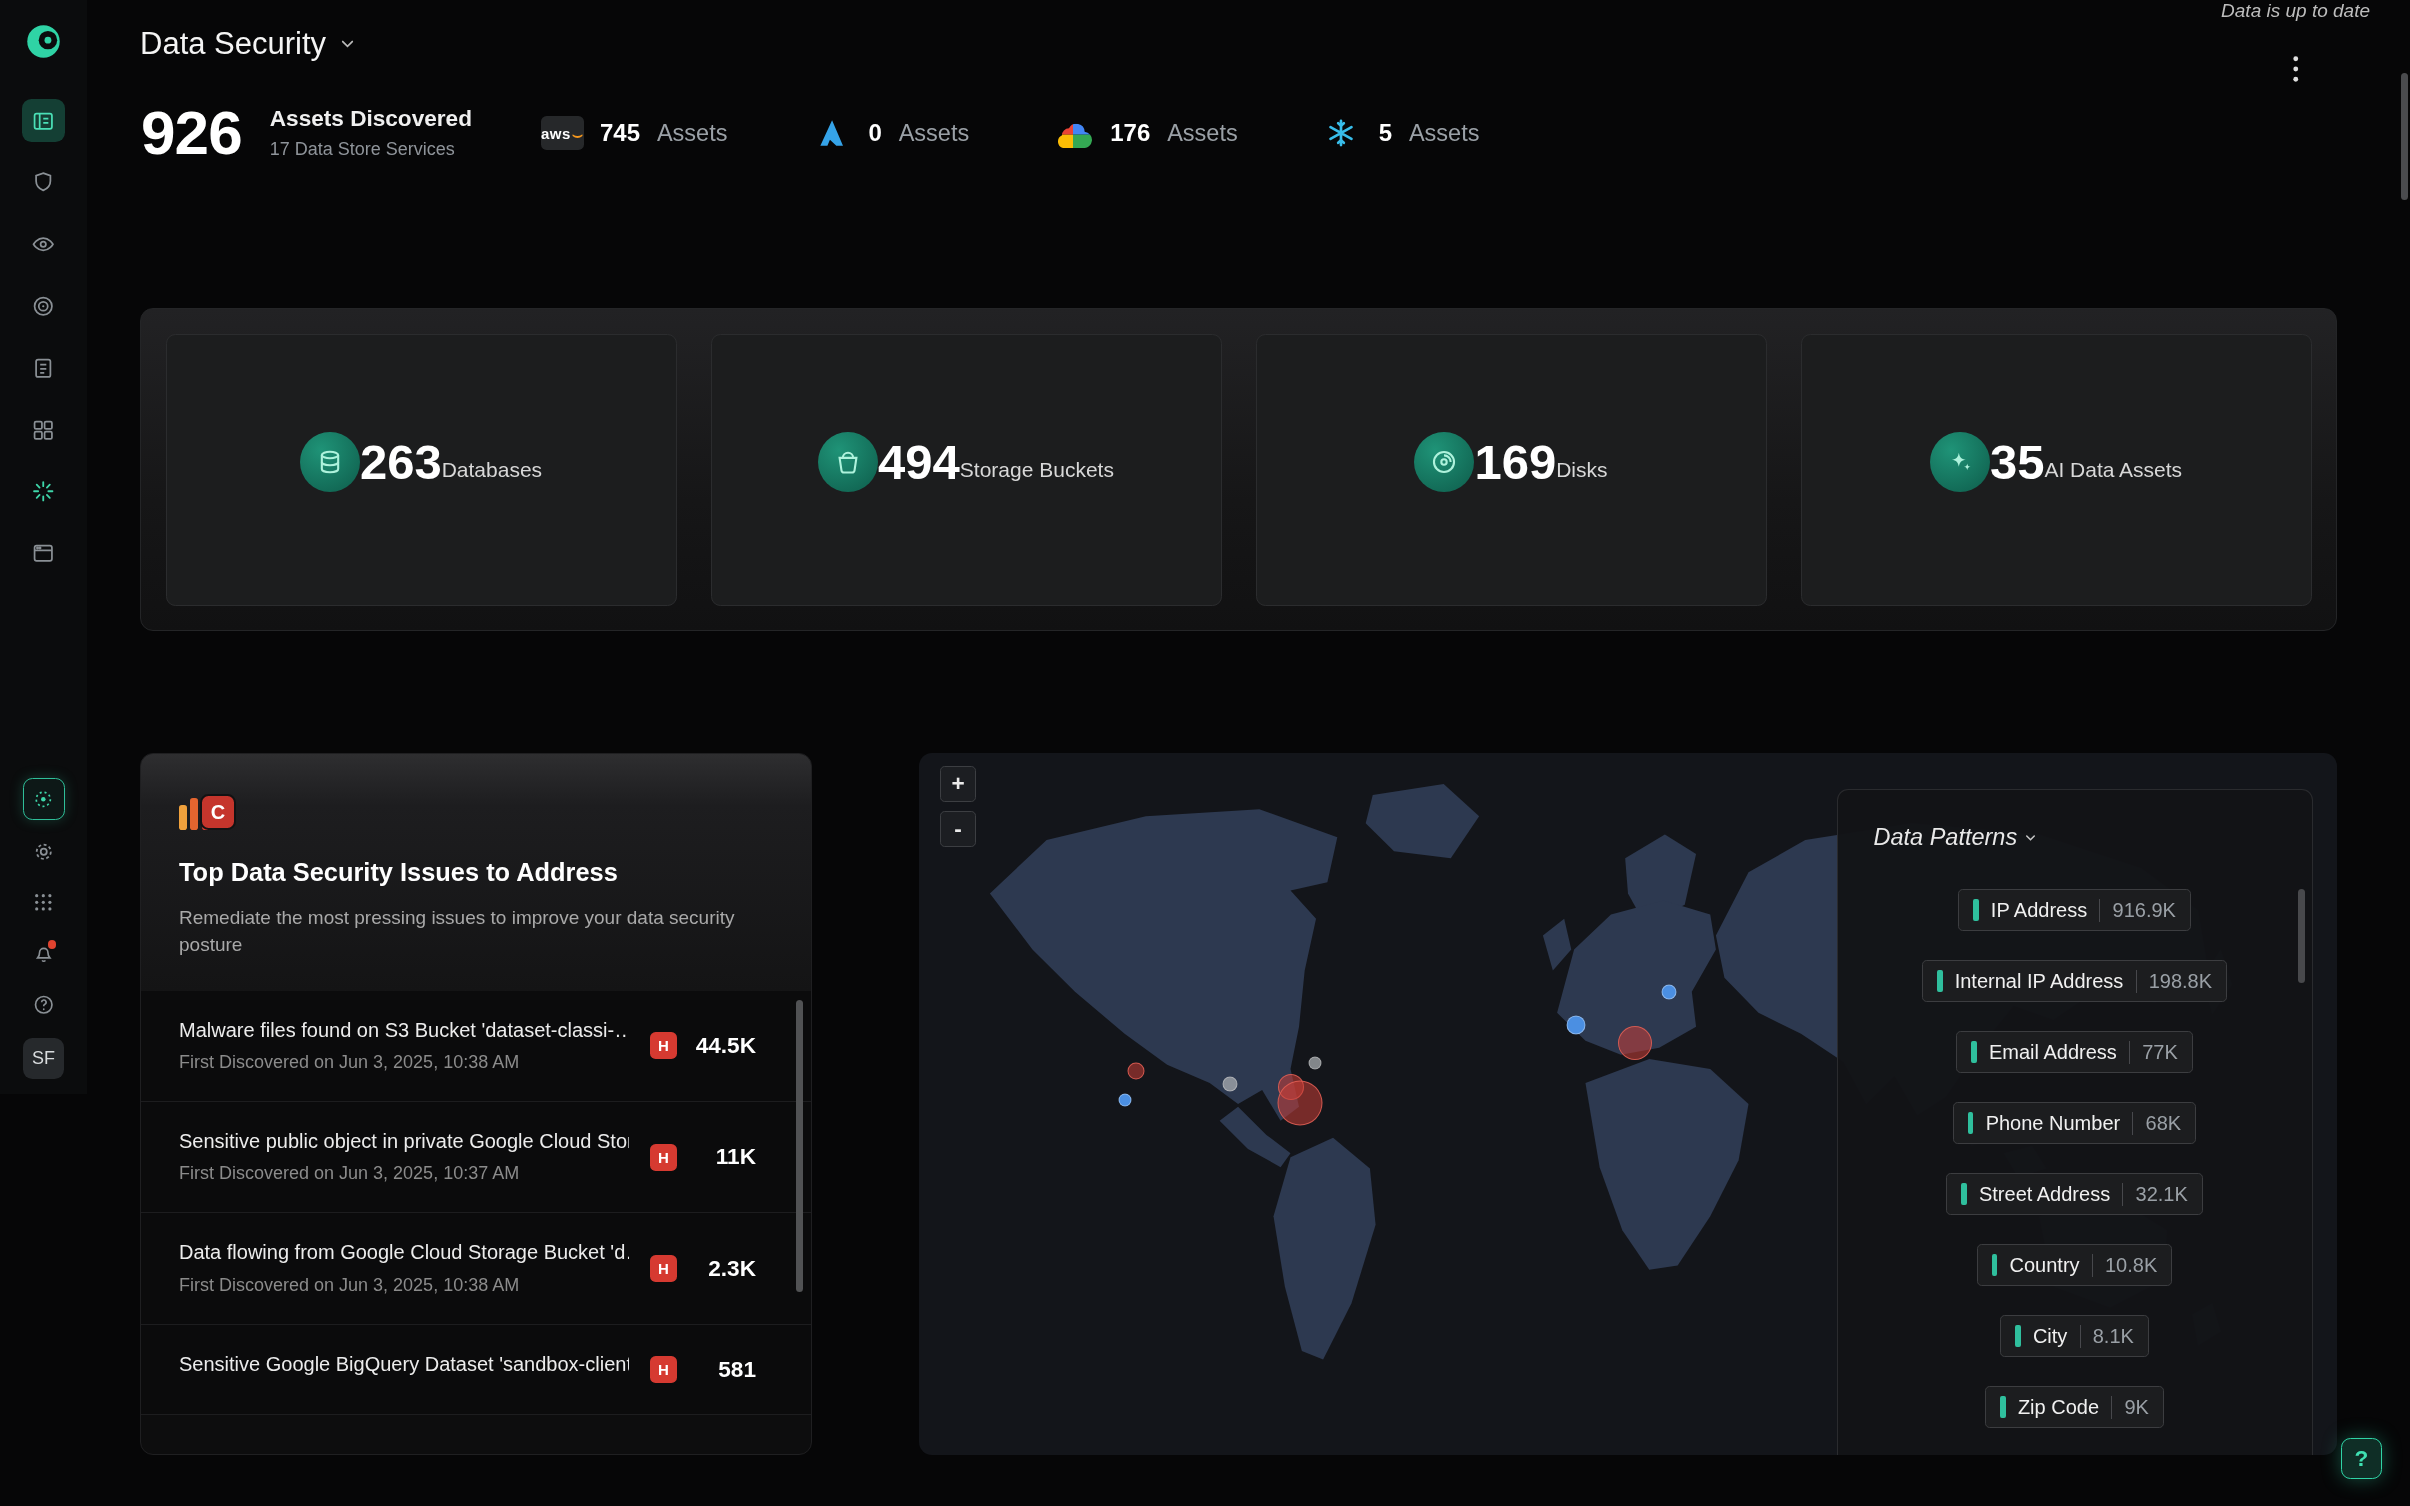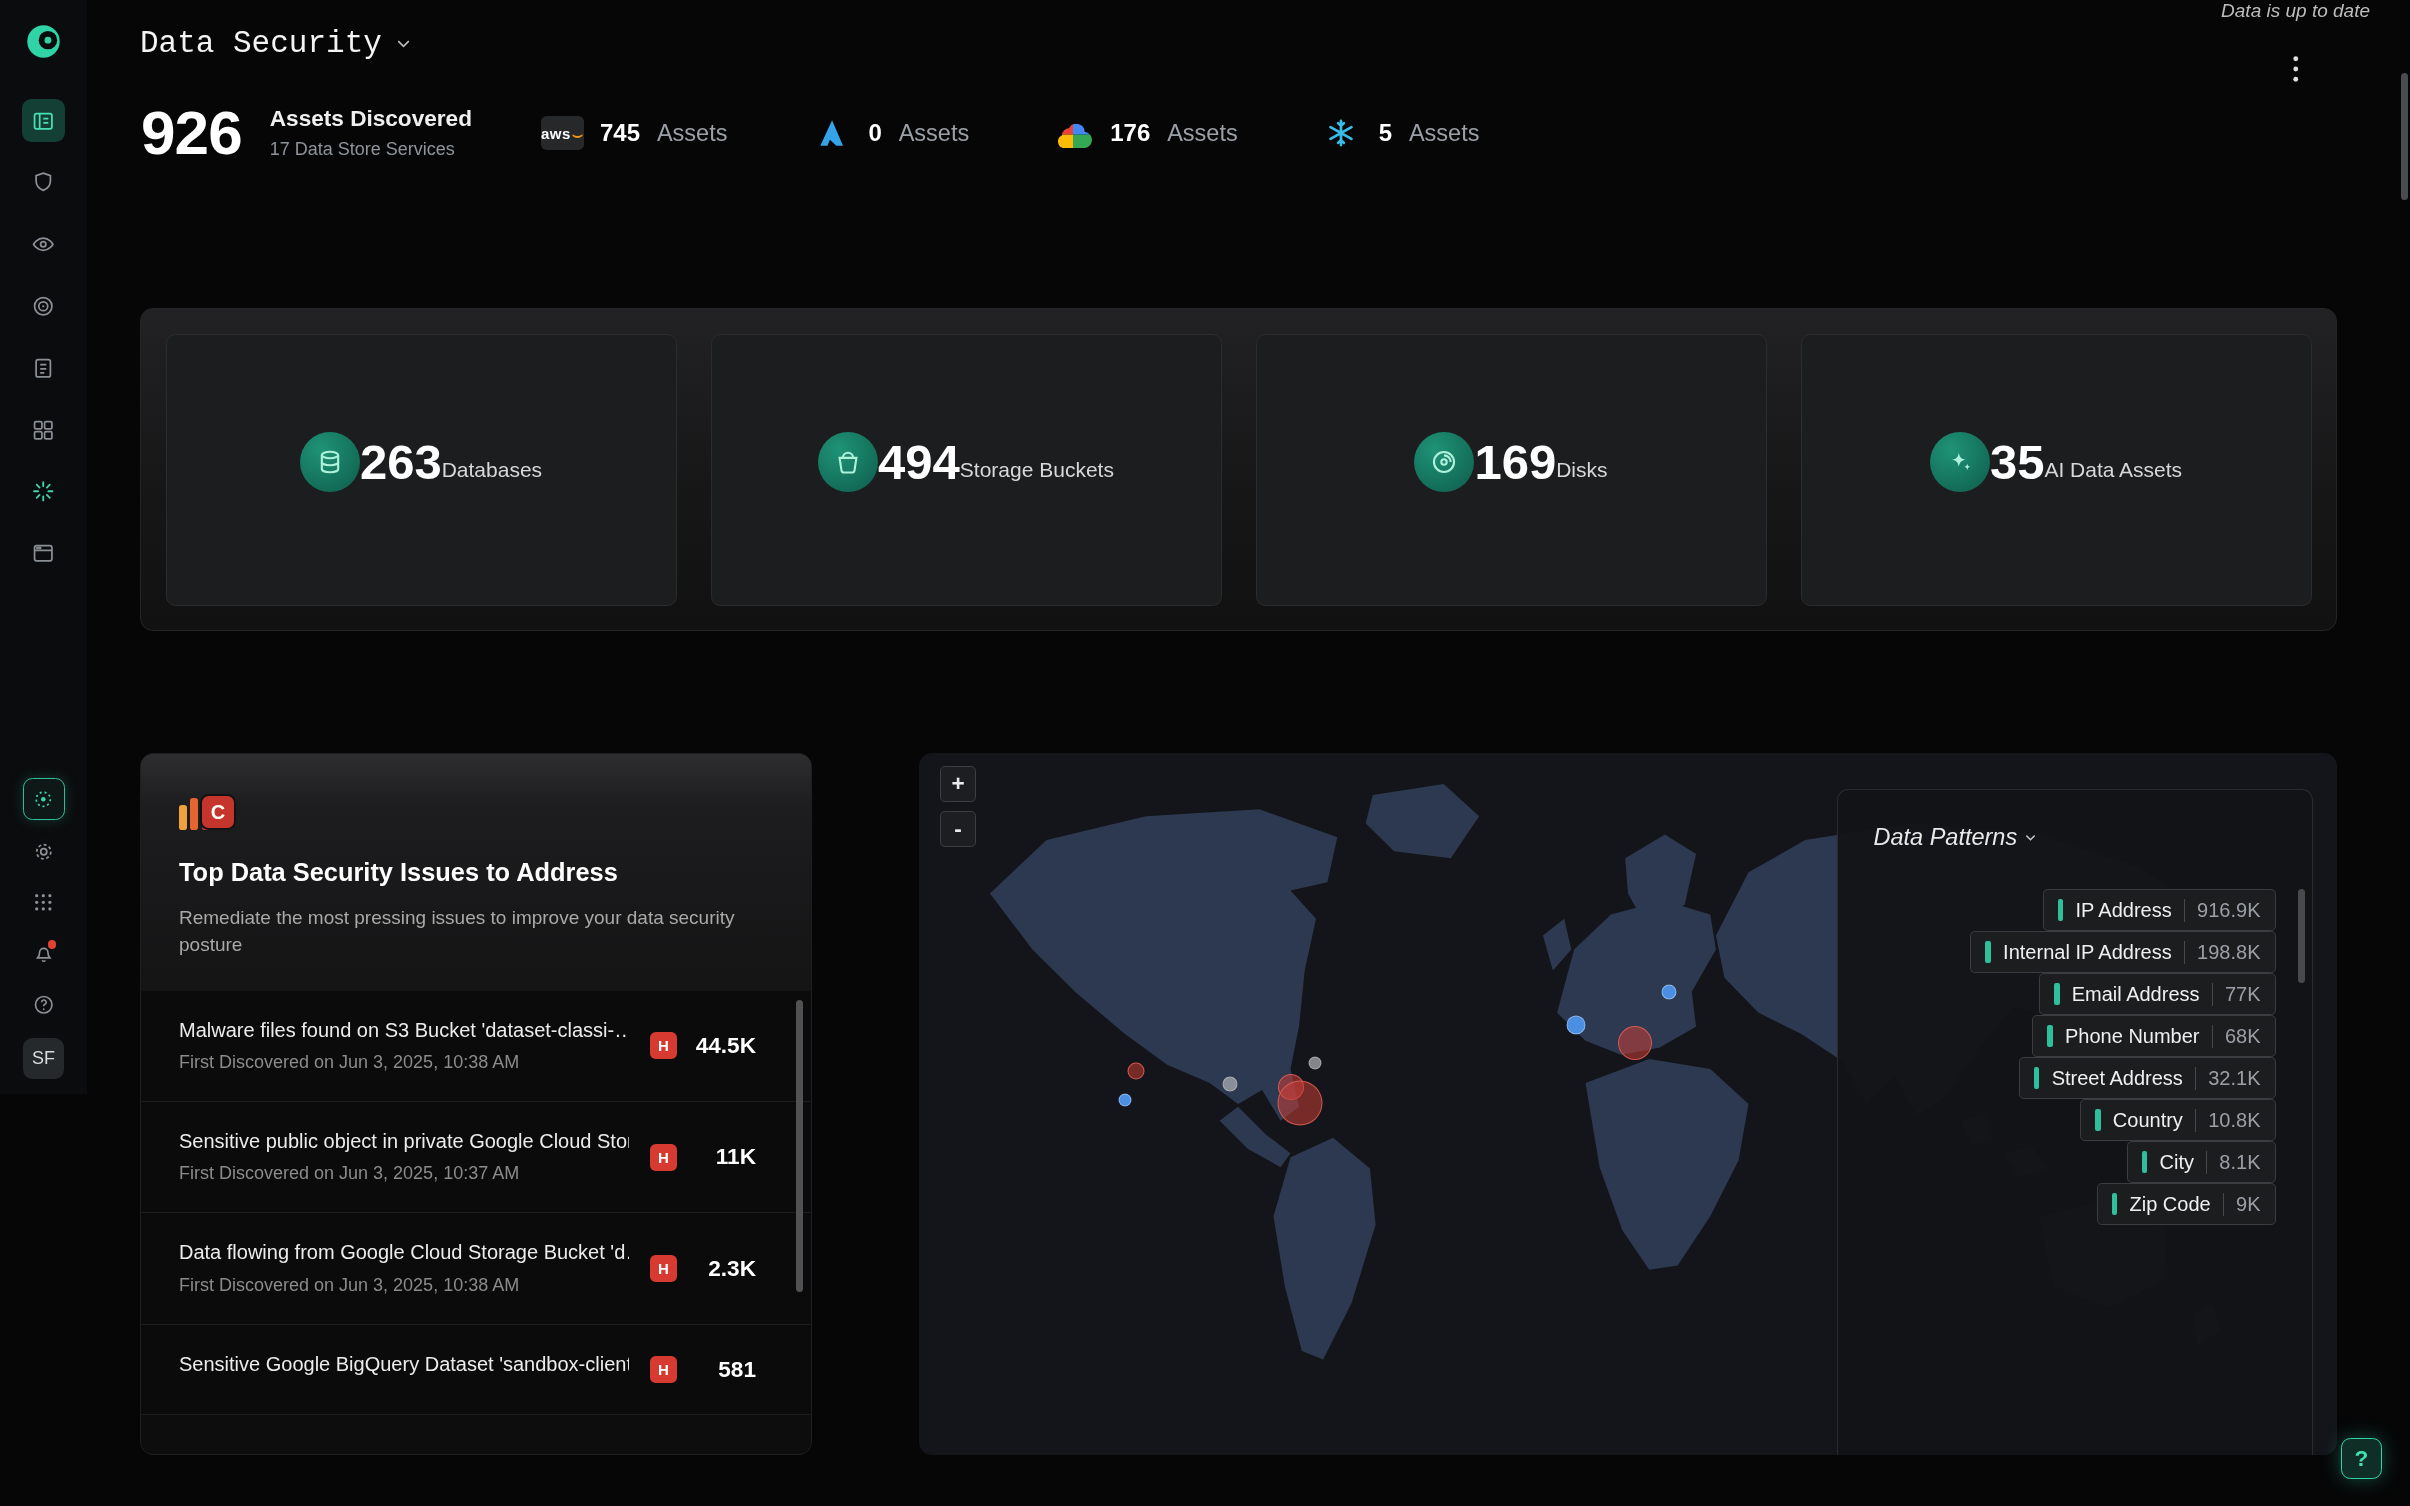--- a/index.html
+++ b/index.html
@@ -13,21 +13,21 @@
   .side-icon.active{background:#143f34;color:#4ae0b6;}
   .side-icon.glow{color:#3ed6a9;}
   .side-bottom{margin-top:auto;display:flex;flex-direction:column;align-items:center;}
   .side-bottom .side-icon{width:40px;height:40px;margin:5.6px 0;}
   .side-icon.bordered{border:1.9px solid #2fbf99;color:#3ed6a9;background:rgba(47,191,153,0.07);box-shadow:0 0 13px rgba(47,191,153,0.25);}
   .bell-dot{position:absolute;top:6.6px;right:7.5px;width:8.5px;height:8.5px;border-radius:50%;background:#e0432f;}
   .avatar{width:41px;height:41px;border-radius:9.4px;background:#26292c;color:#d9dcde;font-size:18px;display:flex;align-items:center;justify-content:center;margin-top:7.5px;cursor:pointer;}
 
   
   .topbar{position:absolute;left:87px;right:0;top:0;height:87px;display:flex;align-items:center;padding:0 41px 0 53px;box-sizing:border-box;}
-  .title-group{display:flex;align-items:center;gap:12px;cursor:pointer;font-family:Liberation Mono, monospace;}
+  .title-group{display:flex;align-items:center;gap:12px;cursor:pointer;}
   .page-title{font-size:31px;font-weight:500;color:#f4f4f4;}
   .topbar-right{margin-left:auto;display:flex;align-items:center;gap:28px;flex-direction:column;}
   .status-text{font-style:italic;color:#bdbdbd;font-size:19px;}
   .kebab{width:32px;height:38px;display:flex;align-items:center;justify-content:center;cursor:pointer;color:#e0e0e0;}
 
   
   .stats{position:absolute;left:141px;top:102px;display:flex;align-items:center;}
   .total-number{font-size:62px;font-weight:600;letter-spacing:-0.9px;color:#fff;line-height:1;}
   .total-meta{display:flex;flex-direction:column;gap:7.5px;margin-left:28px;}
   .total-label{font-size:22.6px;font-weight:700;color:#f0f0f0;}
@@ -79,21 +79,21 @@
   #map-markers{position:absolute;inset:0;z-index:5;}
   .marker{position:absolute;border-radius:50%;transform:translate(-50%,-50%);box-sizing:border-box;cursor:pointer;}
   .marker.red{background:rgba(203,62,55,0.55);border:1.9px solid rgba(226,96,86,0.85);}
   .marker.blue{background:#4b8fe2;border:1.9px solid rgba(215,230,248,0.45);}
   .marker.gray{background:rgba(168,172,176,0.75);border:1.9px solid rgba(205,205,205,0.5);}
 
   
   .patterns-panel{position:absolute;right:24.5px;top:36px;bottom:0;width:476px;background:rgba(19,20,23,0.97);border:0.9px solid #2a2b2e;border-bottom:none;border-radius:11.3px 11.3px 0 0;padding:34px 36px;box-sizing:border-box;z-index:10;}
   .patterns-title-row{display:flex;align-items:center;gap:6px;margin-bottom:38px;cursor:pointer;}
   .patterns-title{font-style:italic;font-size:23.5px;color:#e9e9e9;}
-  .chip-list{display:flex;flex-direction:column;align-items:flex-end;}
+  .chip-list{display:flex;flex-direction:column;gap:29px;align-items:center;}
   .chip{display:inline-flex;align-items:center;gap:12.2px;border:0.9px solid #3c3d40;background:#1c1d1f;border-radius:4.7px;padding:8.5px 14px;cursor:pointer;}
   .chip-bar{width:5.6px;height:22.6px;border-radius:1.9px;background:#2fbf9d;}
   .chip-label{font-size:20px;color:#f0f0f0;white-space:nowrap;}
   .chip-count{font-size:20px;color:#9aa0a6;border-left:0.9px solid #47484c;padding-left:12.2px;white-space:nowrap;}
   .patterns-scroll{position:absolute;right:6.6px;top:99px;width:6.6px;height:94px;background:#48494c;border-radius:3.8px;cursor:pointer;}
 
   
   .help-fab{position:absolute;right:29px;bottom:28px;width:41px;height:41px;border-radius:9.4px;background:#0f2e26;border:1.9px solid #2fd3a5;color:#3fe0b2;font-size:22.6px;font-weight:700;display:flex;align-items:center;justify-content:center;box-shadow:0 0 19px rgba(47,211,165,0.35);cursor:pointer;box-sizing:border-box;z-index:70;}
   .page-scroll{position:absolute;right:2.8px;top:73px;width:7.5px;height:127px;background:#57585a;border-radius:3.8px;opacity:.85;z-index:80;cursor:pointer;}
   svg{display:block;}

